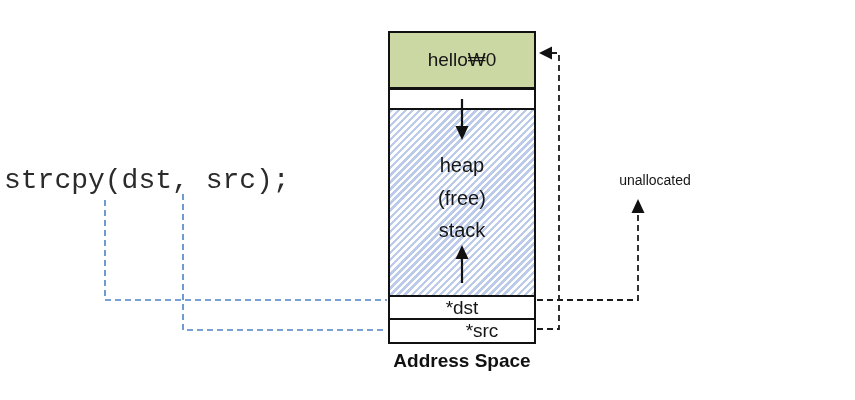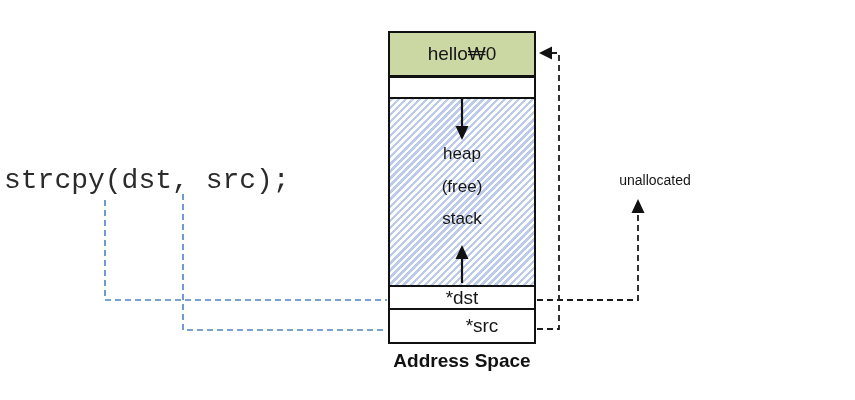--- a/index.html
+++ b/index.html
@@ -40,21 +40,21 @@
   }
   .addr-box .seg {
     box-sizing: border-box;
     display: flex;
     align-items: center;
     justify-content: center;
     font-size: 19px;
     color: #161616;
   }
   .seg-string {
-    height: 45px;
+    height: 57px;
     background: var(--string-fill, #ccd8a4);
     border-bottom: 3px solid #111;
     font-size: 18px;
   }
   .seg-gap {
     height: 21px;
     border-bottom: 2px solid #111;
   }
   .seg-hatch {
     height: 188px;
@@ -66,21 +66,21 @@
       var(--hatch-stripe, #bdcbea) 2.4px,
       #ffffff 2.4px,
       #ffffff 5px
     );
   }
   .hatch-label {
     position: absolute;
     left: 0;
     width: 100%;
     text-align: center;
-    font-size: 17px;
+    font-size: 20px;
     line-height: 22px;
     color: #161616;
   }
   .label-heap  { top: 44px; }
   .label-free  { top: 77px; }
   .label-stack { top: 109px; }
   .seg-dst {
     height: 23px;
     border-bottom: 2px solid #111;
   }

